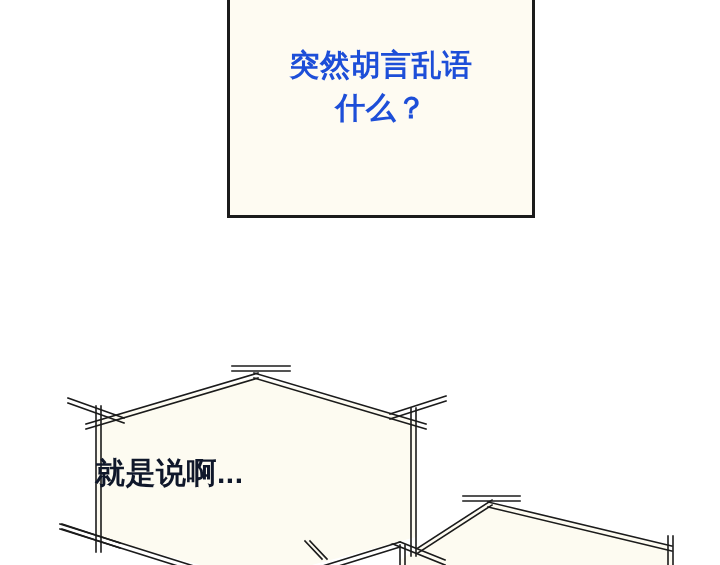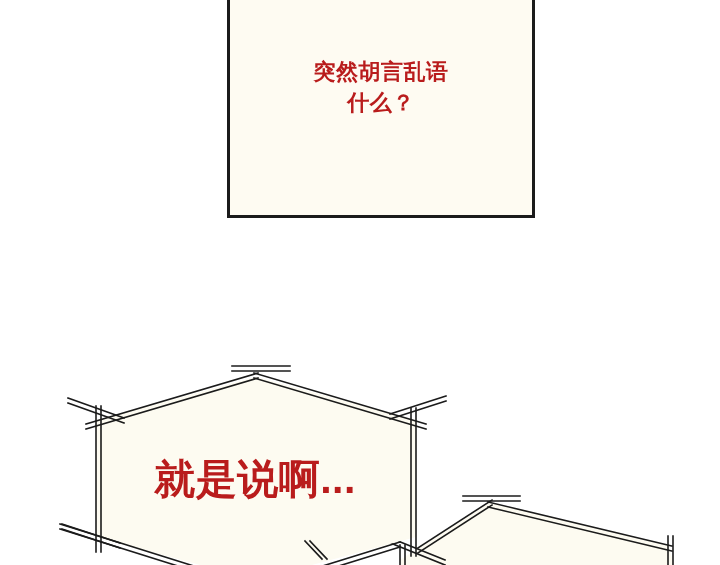--- a/index.html
+++ b/index.html
@@ -31,23 +31,23 @@
     width: 308px;
     height: 230px;
     background: #fefbf2;
     border: 3px solid #1b1b1b;
     box-sizing: border-box;
     display: flex;
     align-items: center;
     justify-content: center;
   }
   .caption-text {
-    font-size: 22px;
+    font-size: 30px;
     line-height: 1.42;
-    color: #b91c1c;
+    color: #1d4ed8;
     text-align: center;
     font-weight: 700;
     letter-spacing: 0.5px;
     white-space: pre-line;
     transform: translateY(-16px);
   }
 
   
   .bubble-layer {
     position: absolute;
@@ -68,24 +68,24 @@
     stroke-width: 1.6;
     stroke-linecap: square;
   }
 
   
   .bubble-text-1 {
     position: absolute;
     left: 95px;
     top: 455px;
     width: 320px;
-    text-align: center;
-    font-size: 41px;
+    text-align: left;
+    font-size: 30px;
     font-weight: 700;
-    color: #b91c1c;
+    color: #0f172a;
     letter-spacing: 0.5px;
     line-height: 1.2;
   }
 </style>
 </head>
 <body>
 
 <div class="page">
 
   <div class="caption-box">

